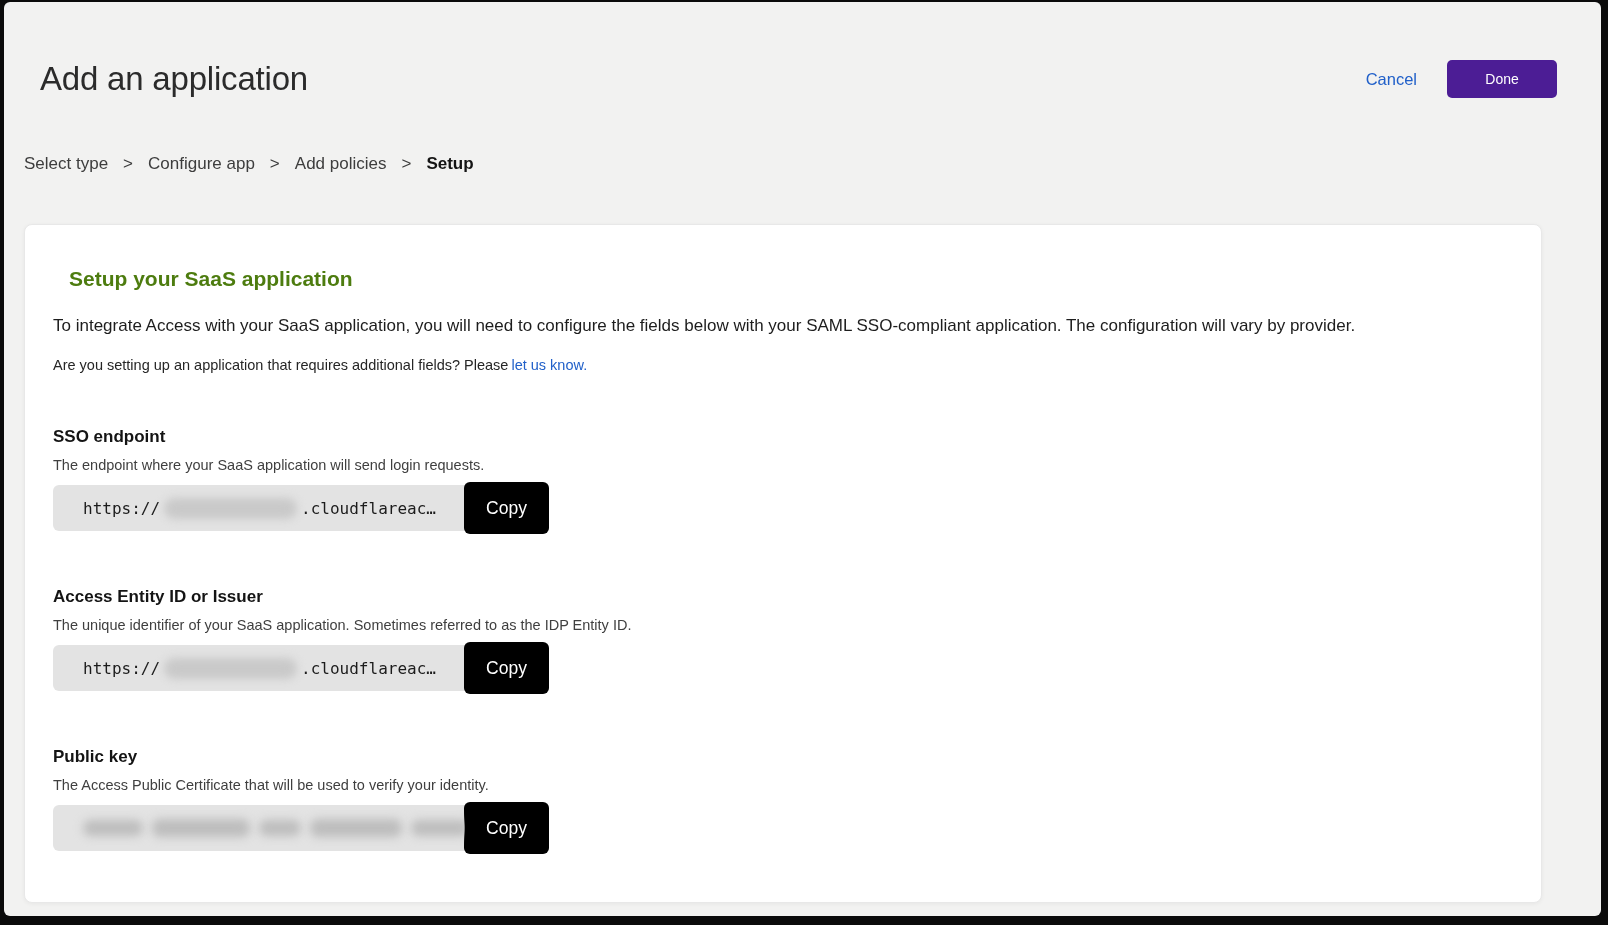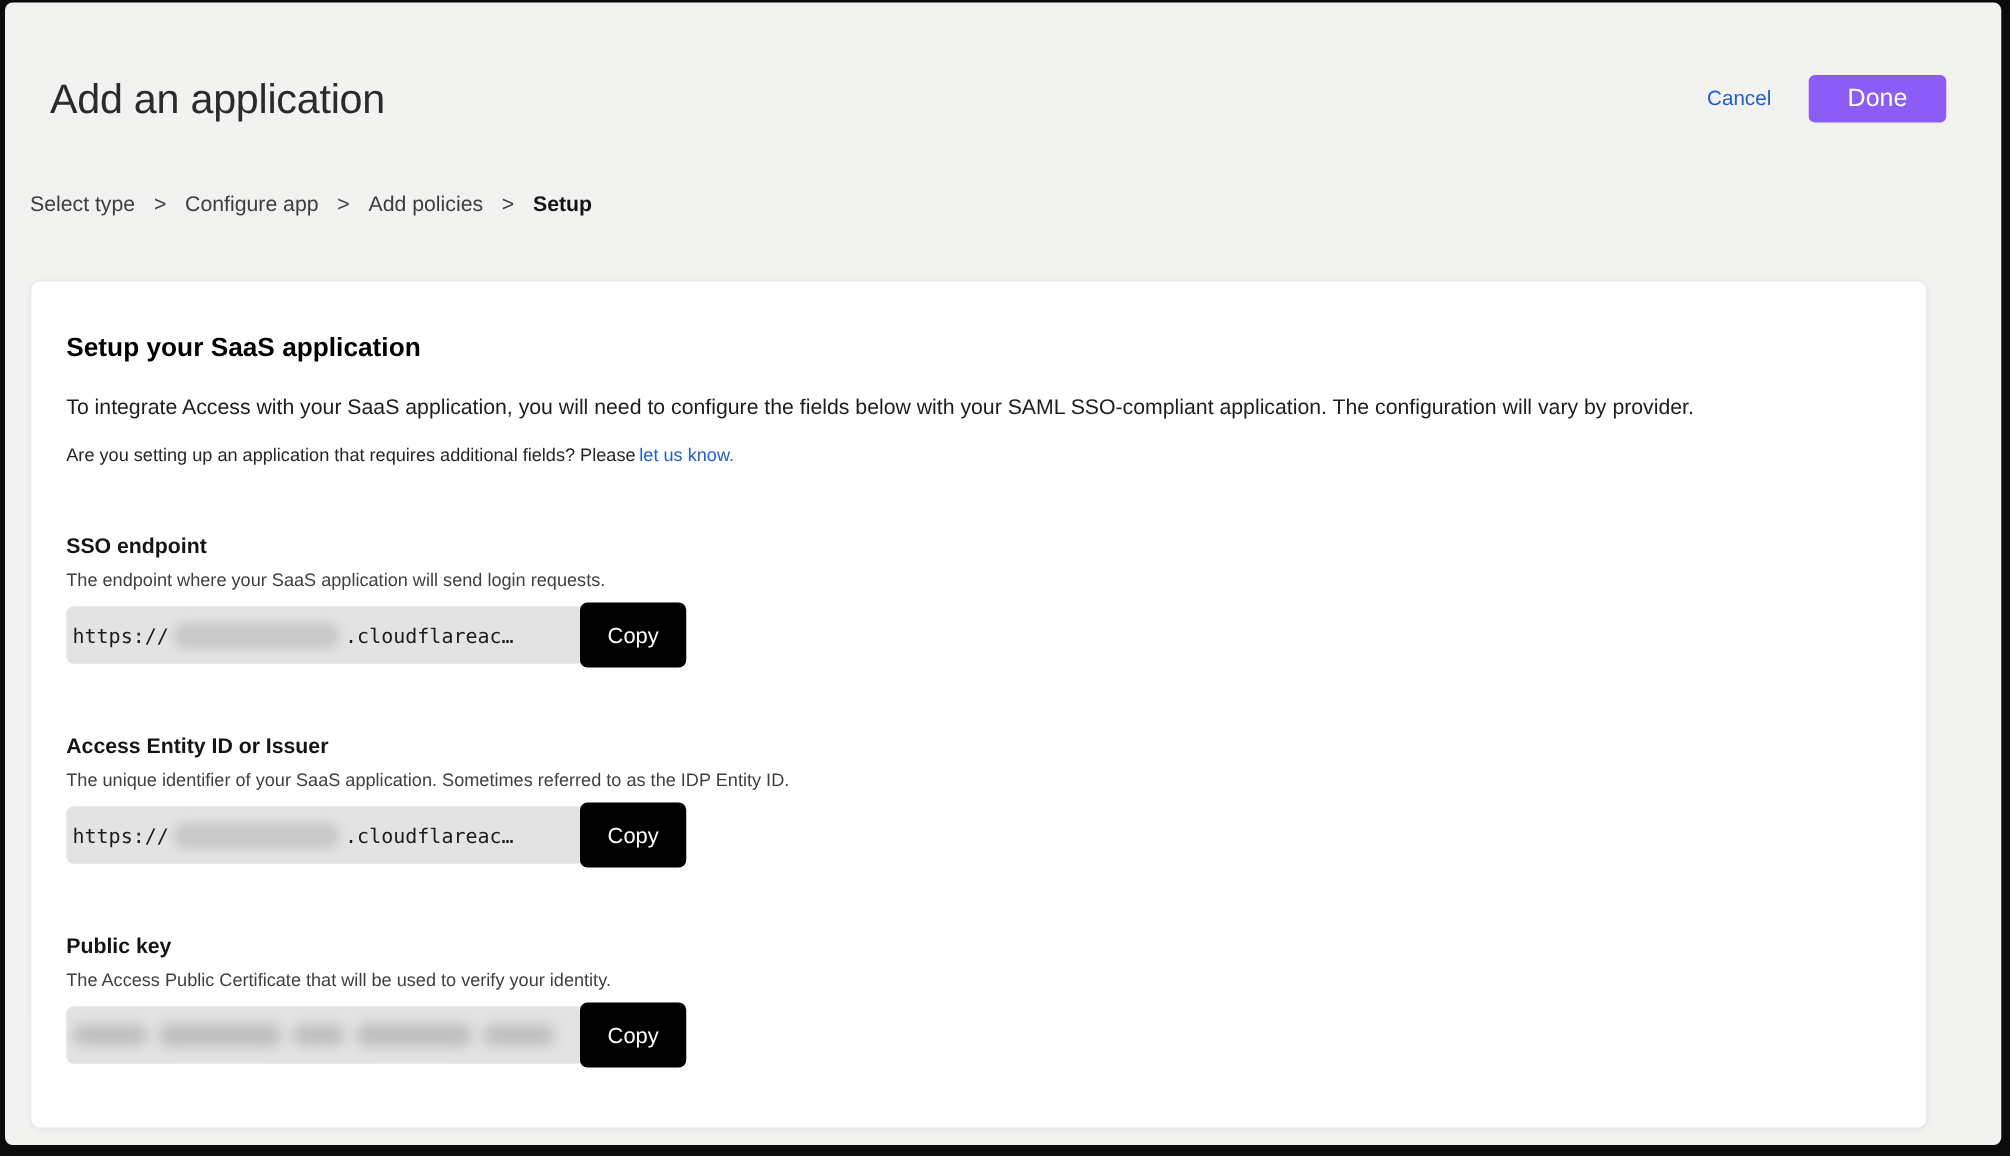--- a/index.html
+++ b/index.html
@@ -23,57 +23,57 @@
   }
   .page-title{
     font-size:33px;font-weight:400;color:#2b2b2b;margin:0;
     letter-spacing:-0.2px;
   }
   .actions{display:flex;align-items:center;gap:30px;}
   .cancel-link{
     color:#2160c9;font-size:16.5px;cursor:pointer;text-decoration:none;
   }
   .done-btn{
-    background:#8b5cf6;color:#fff;border:none;border-radius:5px;
-    width:110px;height:38px;font-size:20px;cursor:pointer;
+    background:#4c1d95;color:#fff;border:none;border-radius:5px;
+    width:110px;height:38px;font-size:14px;cursor:pointer;
     font-family:"Liberation Sans", sans-serif;
   }
   
   .breadcrumb{
     display:flex;align-items:center;gap:15px;
     padding:0 20px;margin-top:56px;
     font-size:17px;color:#3d3d3d;
   }
   .breadcrumb .step{cursor:pointer;}
   .breadcrumb .current{font-weight:700;color:#141414;cursor:default;}
   .breadcrumb .sep{color:#3d3d3d;}
   
   .card{
     margin:50px 0 0 20px;
     width:1518px;box-sizing:border-box;
     background:#ffffff;
     border:1px solid #e8e8e8;border-radius:8px;
     padding:30px 28px 48px;
     box-shadow:0 1px 4px rgba(0,0,0,0.05);
   }
-  .card-heading{font-size:21px;font-weight:700;color:#000000;margin:12px 0 0;}
+  .card-heading{font-size:21px;font-weight:700;color:#4d7c0f;margin:12px 16px 0;}
   .intro{font-size:17px;color:#1d1d1d;margin:25px 0 0;white-space:nowrap;}
   .note{font-size:14.5px;color:#262626;margin:21px 0 0;}
   .note .link{color:#2160c9;cursor:pointer;margin-left:3px;}
   
   .field{margin-top:53px;}
   .field:first-of-type{margin-top:54px;}
   .field-label{font-size:17px;font-weight:700;color:#141414;margin:0;}
   .field-desc{font-size:14.5px;color:#3f3f3f;margin:10px 0 0;}
   .value-row{display:flex;align-items:center;margin-top:9px;height:52px;width:max-content;}
   .value-box{
     width:412px;height:46px;background:#e3e3e3;
     border-radius:6px 0 0 6px;
     display:flex;align-items:center;
-    padding-left:5px;box-sizing:border-box;overflow:hidden;
+    padding-left:30px;box-sizing:border-box;overflow:hidden;
   }
   .mono{
     font-family:"DejaVu Sans Mono", monospace;
     font-size:16px;color:#1c1c1c;white-space:pre;
   }
   .redact{background:#c9c9c9;filter:blur(4px);border-radius:10px;height:21px;flex:none;}
   .redact-host{width:133px;margin:0 4px;}
   .blobs{display:flex;gap:9px;align-items:center;}
   .blob{background:#bdbdbd;filter:blur(5px);border-radius:8px;height:16px;flex:none;}
   .b1{width:60px;}.b2{width:98px;height:18px;}.b3{width:42px;}

